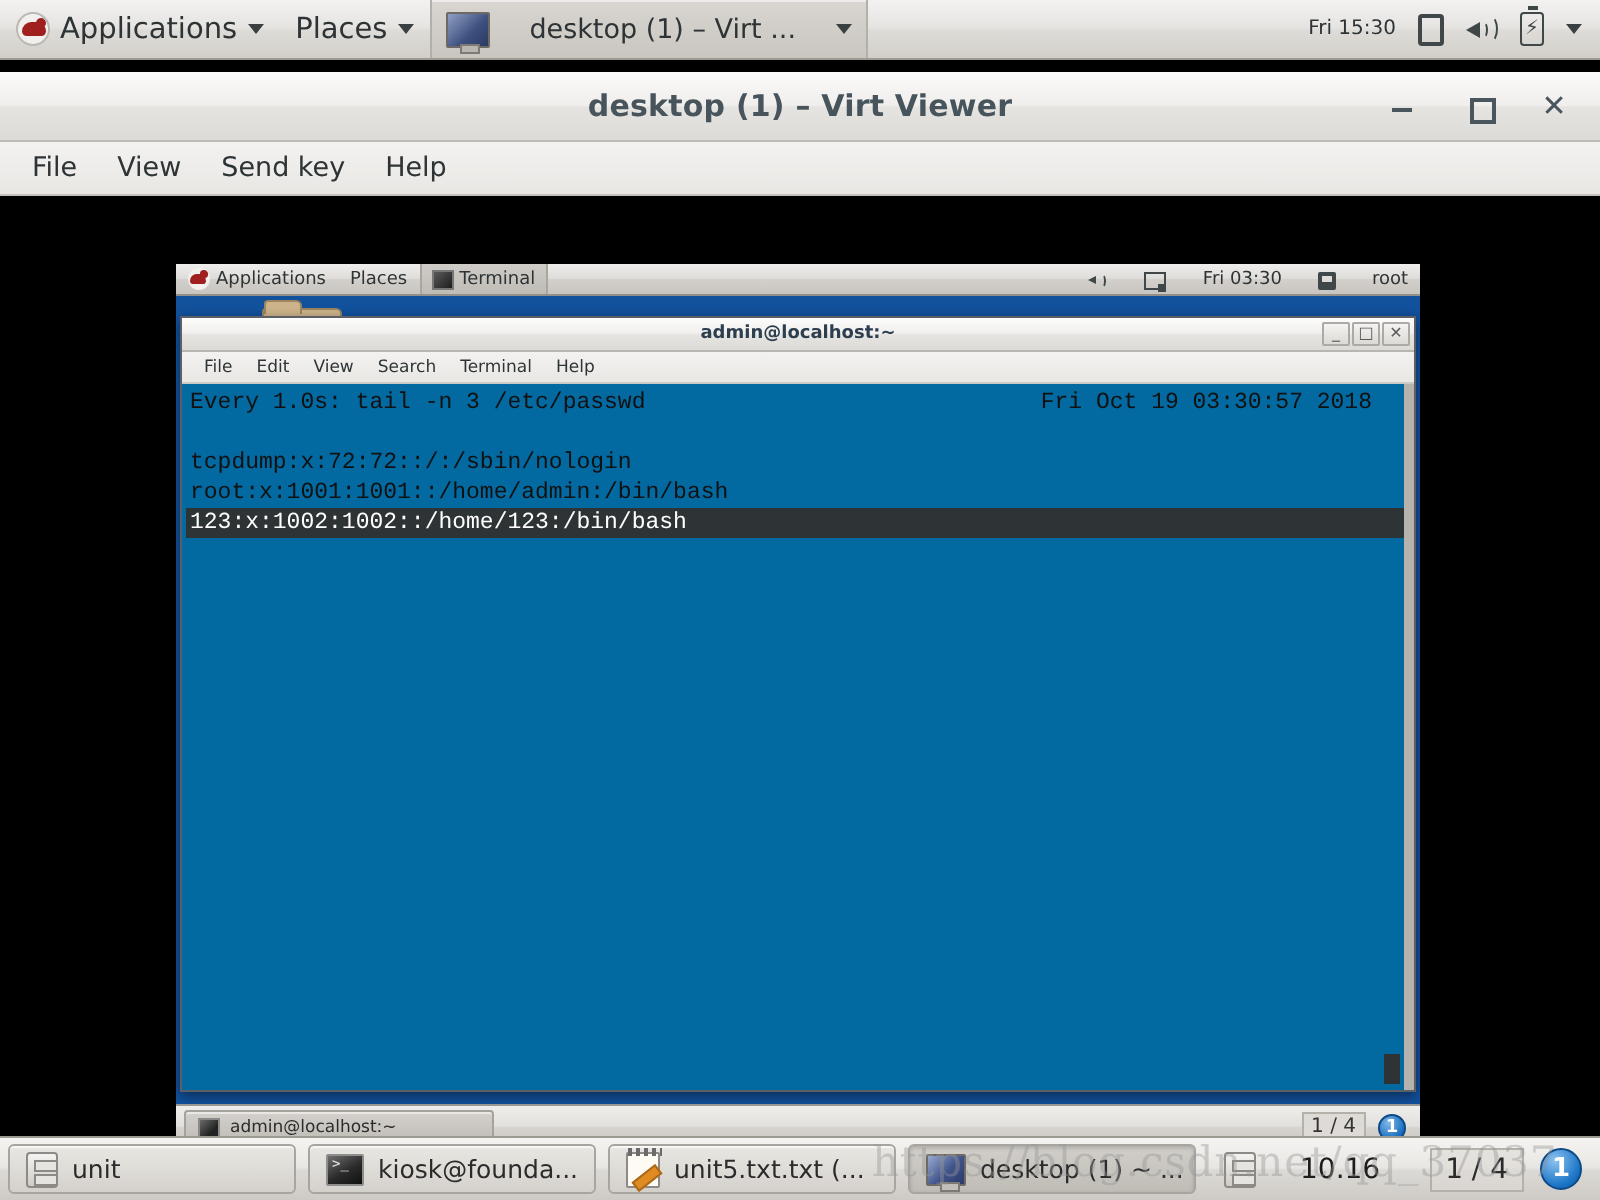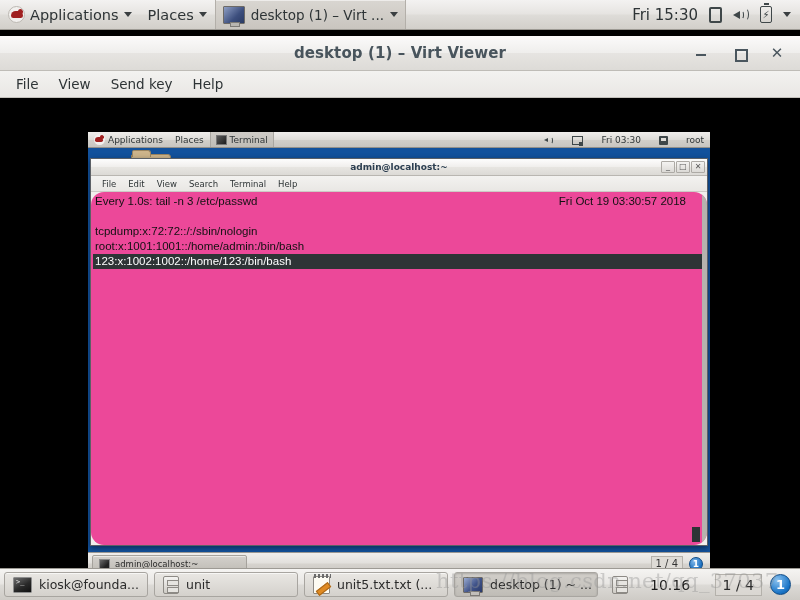--- a/index.html
+++ b/index.html
@@ -37,41 +37,41 @@
   }
   .redhat-glyph::after {
     content: ""; position: absolute; left: 9px; top: 2px;
     width: 5px; height: 5px; border-radius: 50%; background: #a02020;
   }
   .tri-down {
     width: 0; height: 0; border-left: 4.5px solid transparent;
     border-right: 4.5px solid transparent; border-top: 5px solid #3a3f41;
   }
   .hp-win {
-    display: flex; align-items: center; gap: 6px;
+    display: flex; align-items: center; gap: 20px;
     padding: 0 7px; height: 100%;
     background: linear-gradient(to bottom, #d9d6d1, #c9c5bf);
     border-left: 1px solid #b3afa9; border-right: 1px solid #b3afa9;
     box-shadow: inset 0 1px 0 rgba(255,255,255,.55);
     font-size: 13.5px;
   }
   .monitor-ico {
     width: 22px; height: 18px; position: relative;
     background: linear-gradient(135deg, #8f9fc4 0%, #3d4f7e 60%, #2a3a63 100%);
     border: 1px solid #6d6a66; border-radius: 1px;
   }
   .monitor-ico::after {
     content: ""; position: absolute; left: 6px; bottom: -4px;
     width: 8px; height: 3px; background: #b9b6b1; border: 1px solid #7d7a76;
   }
   .hp-right {
     margin-left: auto; display: flex; align-items: center;
     gap: 11px; padding-right: 9px;
   }
-  #host-clock { font-size: 15px; color: #2e3436; }
+  #host-clock { font-size: 10px; color: #2e3436; }
   .ico-note {
     width: 13px; height: 16px; border: 2px solid #3f4749; border-radius: 2px;
   }
   .ico-vol { position: relative; width: 16px; height: 14px; }
   .ico-vol .spk {
     position: absolute; left: 0; top: 3px;
     width: 0; height: 0;
     border-top: 4px solid transparent; border-bottom: 4px solid transparent;
     border-right: 7px solid #3f4749;
   }
@@ -289,25 +289,24 @@
   }
   #gterm-menubar {
     height: 16px;
     background: linear-gradient(to bottom, #f3f2f0, #e9e7e4);
     border-bottom: 1px solid #cdcac5;
     display: flex; align-items: center; padding-left: 6px; gap: 2px;
   }
   .gterm-menu { font-size: 8.5px; color: #2e3436; padding: 1px 5px; }
   #gterm-body {
     flex: 1; position: relative;
-    background: #ec4899; overflow: hidden;
-    font-family: Liberation Sans, sans-serif;
+    background: #0369a1; overflow: hidden;
+    font-family: Liberation Mono, monospace;
     font-size: 11.5px; line-height: 15px; color: #111;
     padding: 2px 0 0 2px;
-    border-radius: 13px;
   }
   .tline { white-space: pre; padding-left: 2px; }
   #watch-header { display: flex; width: 609px; }
   #watch-header .right { margin-left: auto; padding-right: 16px; }
   .tline-sel {
     background: #2e3436; color: #ffffff;
     width: 609px; padding-left: 2px;
   }
   #term-cursor {
     position: absolute; right: 7px; bottom: 3px;
@@ -539,26 +538,26 @@
           <span class="gt-badge">1</span>
         </div>
       </div>
 
     </div>
   </div>
 </div>
 
 <div id="host-taskbar">
   <div class="task-btn">
+    <span class="ti ti-cab"></span>
+    <span>unit</span>
+  </div>
+  <div class="task-btn">
     <span class="ti ti-term"></span>
     <span>kiosk@founda...</span>
-  </div>
-  <div class="task-btn">
-    <span class="ti ti-cab"></span>
-    <span>unit</span>
   </div>
   <div class="task-btn">
     <span class="ti ti-note"></span>
     <span>unit5.txt.txt (...</span>
   </div>
   <div class="task-btn active">
     <span class="ti ti-mon"></span>
     <span>desktop (1) ~ ...</span>
   </div>
   <div id="task-clock-btn">

